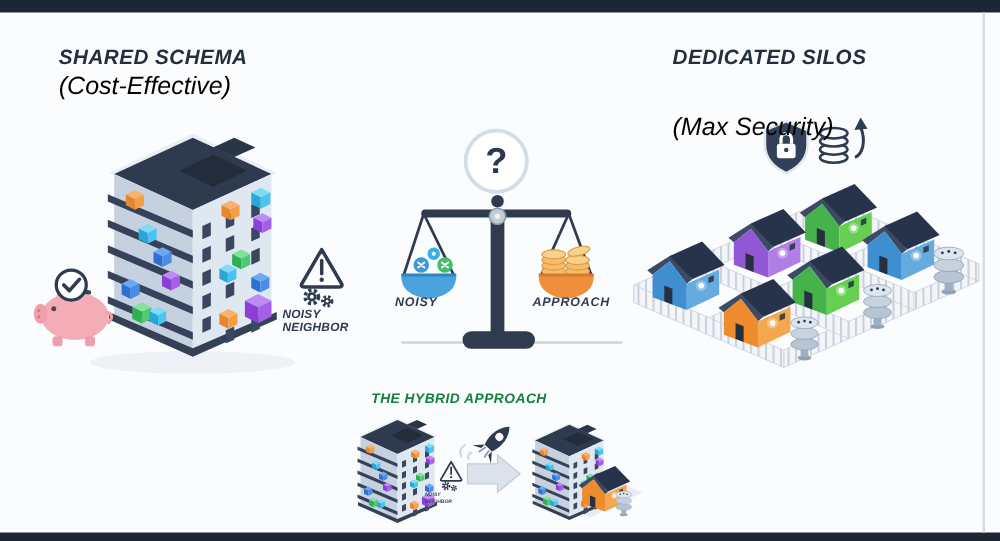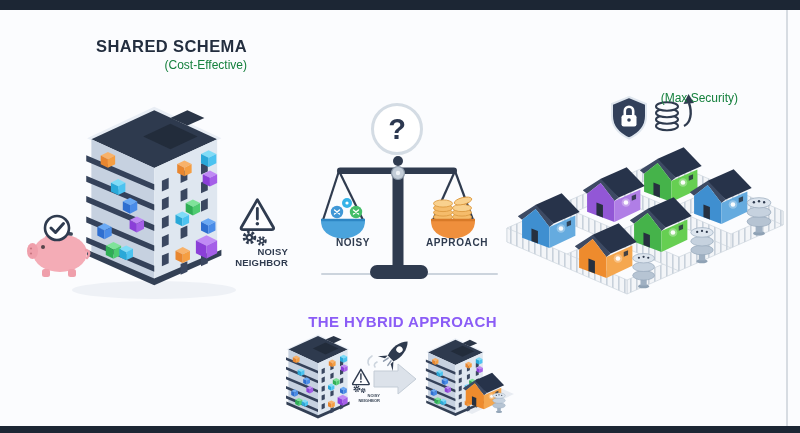--- a/index.html
+++ b/index.html
@@ -3,27 +3,27 @@
 <meta charset="utf-8">
 <style>
   html,body{margin:0;padding:0;background:#e8eaee;}
   .canvas{position:relative;width:800px;height:433px;background:#fbfcfe;overflow:hidden;
           font-family:"Liberation Sans",sans-serif;color:#242e3e;}
   .bar{position:absolute;left:0;width:800px;background:#1c2634;}
   .bar.top{top:0;height:10px;}
   .bar.bottom{top:426px;height:7px;}
   .edge-line{position:absolute;top:10px;left:786px;width:2px;height:416px;background:#d7dce2;}
   svg.illu{position:absolute;left:0;top:0;z-index:1;}
-  .txt{position:absolute;z-index:2;text-align:right;}
+  .txt{position:absolute;z-index:2;text-align:left;font-style:italic;}
   .title{font-size:16.5px;font-weight:bold;letter-spacing:.4px;color:#232e3f;}
-  .subtitle{font-size:12px;color:#15803d;}
+  .subtitle{font-size:20px;color:#000000;}
   .pan-label{font-size:10px;font-weight:bold;letter-spacing:.6px;color:#2f3b4f;}
   .warn-label{font-size:9.5px;font-weight:bold;line-height:1.12;color:#2f3b4f;letter-spacing:.2px;}
   .warn-label span{display:block;}
-  .hybrid-title{font-size:15px;font-weight:bold;letter-spacing:.4px;color:#8b5cf6;}
+  .hybrid-title{font-size:11px;font-weight:bold;letter-spacing:.4px;color:#15803d;}
   .warn-mini{font-size:4px;font-weight:bold;line-height:1.25;color:#3a4656;}
   .warn-mini span{display:block;}
   .qmark{position:absolute;z-index:2;left:371px;top:103px;width:46px;height:46px;border:3px solid #d4dce4;
          border-radius:50%;background:#ffffff;display:flex;align-items:center;justify-content:center;
          font-size:29px;font-weight:bold;color:#2c3850;}
   
   .cub-o{--ct:#f8b26a;--cl:#e8862f;--cr:#f59e42;}
   .cub-c{--ct:#7fdcf7;--cl:#29a8d8;--cr:#4cc3f0;}
   .cub-b{--ct:#6aa9f4;--cl:#2f6fd0;--cr:#4a8ce8;}
   .cub-p{--ct:#c08af5;--cl:#8b3fd8;--cr:#a55fe8;}
@@ -275,20 +275,21 @@
       </g>
       <g>
         <use href="#dbstack" transform="translate(490,392) scale(0.45)"></use>
       </g>
     </g>
   </svg>
 
   <div class="txt title" style="left:47px;top:37px;width:200px;">SHARED SCHEMA</div>
   <div class="txt subtitle" style="left:47px;top:58px;width:200px;">(Cost-Effective)</div>
 
+  <div class="txt title" style="left:538px;top:37px;width:200px;">DEDICATED SILOS</div>
   <div class="txt subtitle" style="left:538px;top:58px;width:200px;margin-top:33px;">(Max Security)</div>
 
   <div class="qmark">
     <span>?</span>
   </div>
 
   <div class="txt pan-label" style="left:316px;top:237px;width:54px;">NOISY</div>
   <div class="txt pan-label" style="left:426px;top:237px;width:54px;">APPROACH</div>
 
   <div class="txt warn-label" style="left:226px;top:247px;width:62px;">

